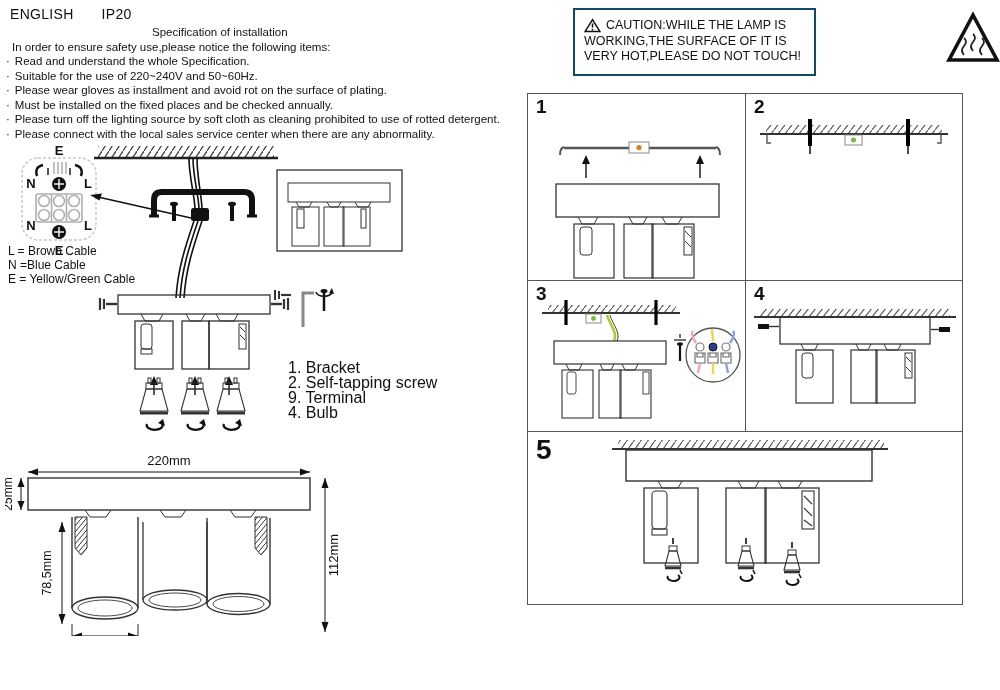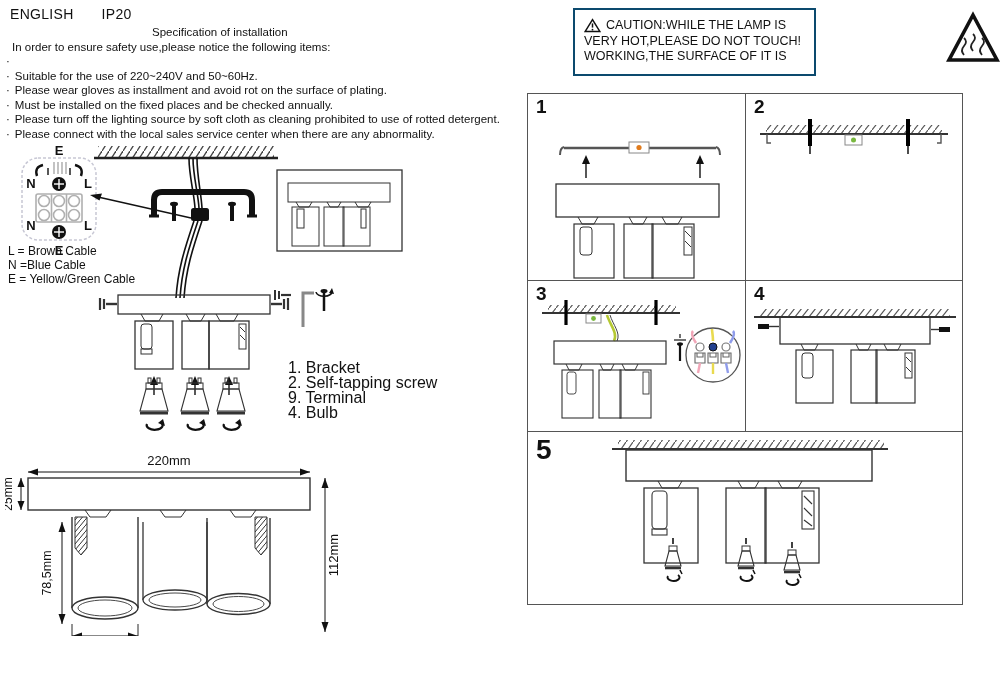--- a/index.html
+++ b/index.html
@@ -31,20 +31,21 @@
   <div class="hdr">
     <span>ENGLISH</span>
     <span>IP20</span>
   </div>
 
   <div class="spec-title">Specification of installation</div>
   <div class="spec-intro">In order to ensure safety use,please notice the following items:</div>
   <div class="spec-items">
     <div class="row">
         <span>·</span>
+        <span>Read and understand the whole Specification.</span>
       </div>
     <div class="row">
         <span>·</span>
         <span>Suitable for the use of 220~240V and 50~60Hz.</span>
       </div>
     <div class="row">
         <span>·</span>
         <span>Please wear gloves as installment and avoid rot on the surface of plating.</span>
       </div>
     <div class="row">
@@ -63,22 +64,22 @@
 
   <div class="caution-box">
     <div class="caution-line1">
       <svg width="17" height="15" viewBox="0 0 17 15">
         <path d="M8.5,1.6 L15.8,13.4 L1.2,13.4 Z" fill="none" stroke="#111" stroke-width="1.5"></path>
         <line x1="8.5" y1="5.4" x2="8.5" y2="9.6" stroke="#111" stroke-width="1.5"></line>
         <circle cx="8.5" cy="11.7" r="0.9" fill="#111"></circle>
       </svg>
       <span>CAUTION:WHILE THE LAMP IS</span>
     </div>
+    <div>WORKING,THE SURFACE OF IT IS</div>
     <div>VERY HOT,PLEASE DO NOT TOUCH!</div>
-    <div>WORKING,THE SURFACE OF IT IS</div>
   </div>
 
   <svg class="abs" style="left:946px;top:10px" width="54" height="56" viewBox="0 0 54 56">
     <path d="M27,5 L51,50 L3,50 Z" fill="none" stroke="#111" stroke-width="3.6"></path>
     <path d="M18,28 q4,3.5 0,8 q-4,4.5 0,9" fill="none" stroke="#222" stroke-width="1.8"></path>
     <path d="M27,24 q4,3.5 0,8 q-4,4.5 0,9" fill="none" stroke="#222" stroke-width="1.8"></path>
     <path d="M36,28 q4,3.5 0,8 q-4,4.5 0,9" fill="none" stroke="#222" stroke-width="1.8"></path>
   </svg>
 
   <svg class="abs" style="left:8px;top:140px" width="112" height="118" viewBox="0 0 112 118">

